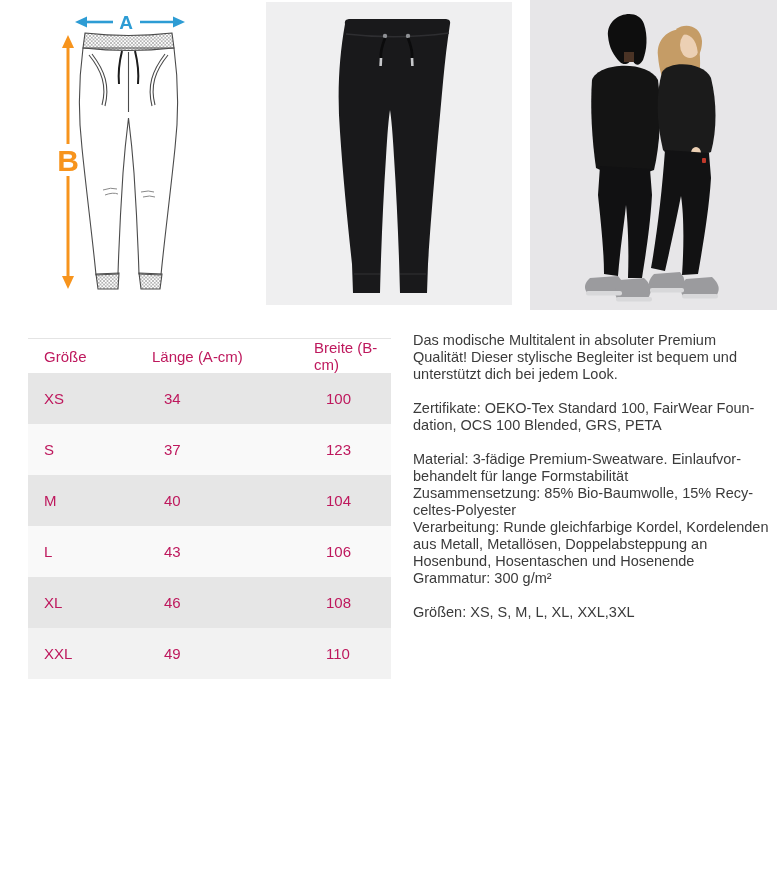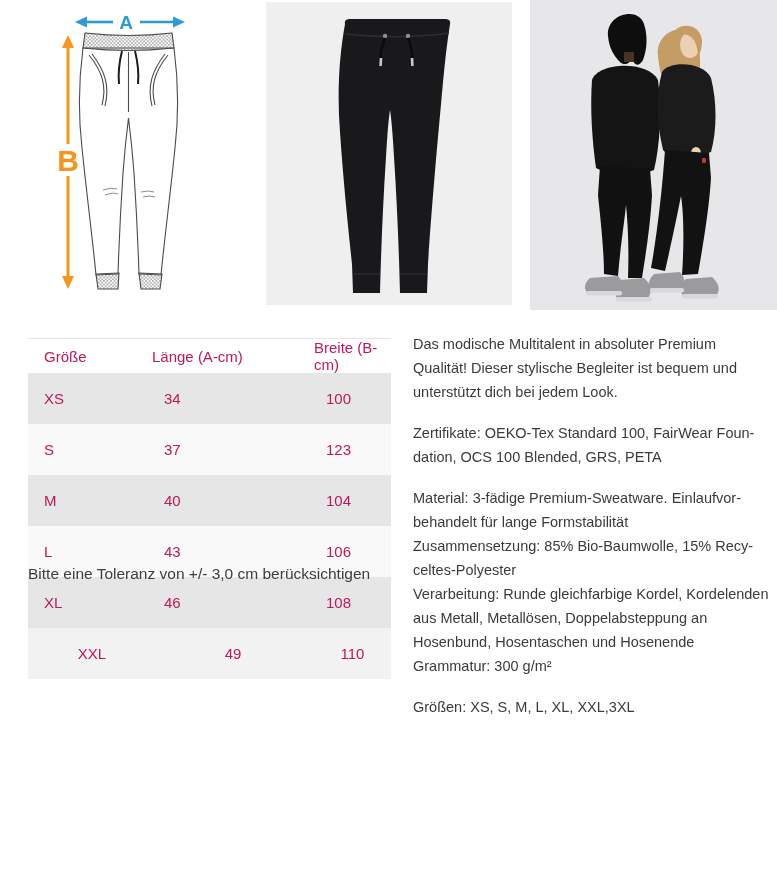--- a/index.html
+++ b/index.html
@@ -14,27 +14,27 @@
 
   
   table.size-table{position:absolute;left:28px;top:338px;width:363px;border-collapse:collapse;
     border-top:1px solid #e4e4e4;font-size:15px;color:#be185d;}
   table.size-table th{font-weight:400;text-align:left;height:29px;padding:0;background:#ffffff;}
   table.size-table td{height:27px;padding:12px;}
   table.size-table th:first-child,table.size-table td:first-child{padding-left:16px;width:96px;}
   table.size-table th:nth-child(2),table.size-table td:nth-child(2){width:138px;}
   tr.shaded td{background:#e6e6e6;}
   tr.plain td{background:#f9f9f9;}
-  tr.last td{background:#f2f2f2;text-align:center;}
+  tr.last td{background:#f2f2f2;}
 
   .tolerance{position:absolute;left:28px;top:565px;font-size:15.5px;color:#3d3d3d;margin:0;}
 
   
   .description{position:absolute;left:413px;top:332px;width:358px;font-size:14.5px;
-    line-height:24px;color:#3b3b3b;}
+    line-height:17px;color:#3b3b3b;}
   .description p{margin:0 0 17px 0;white-space:pre-line;}
 </style>
 </head>
 <body>
 
 <div class="canvas">
 
   <div class="fig-tech">
     <svg viewBox="0 0 162 288" role="img" aria-label="jogger-measurement-diagram">
       <defs>
@@ -180,21 +180,20 @@
         <td>108</td>
       </tr>
       <tr class="last">
         <td>XXL</td>
         <td>49</td>
         <td>110</td>
       </tr>
     </tbody>
   </table>
 
-  <p class="tolerance">Bitte eine Toleranz von +/- 3,0 cm berücksichtigen</p>
 
   <div class="description">
     <p>Das modische Multitalent in absoluter Premium Qualität! Dieser stylische Begleiter ist bequem und unterstützt dich bei jedem Look.</p>
     <p>Zertifikate: OEKO-Tex Standard 100, FairWear Foun­dation, OCS 100 Blended, GRS, PETA</p>
     <p>Material: 3-fädige Premium-Sweatware. Einlaufvor­behandelt für lange Formstabilität
 Zusammensetzung: 85% Bio-Baumwolle, 15% Recy­celtes-Polyester
 Verarbeitung: Runde gleichfarbige Kordel, Kordelen­den aus Metall, Metallösen, Doppelabsteppung an Hosenbund, Hosentaschen und Hosenende
 Grammatur: 300 g/m²</p>
     <p>Größen: XS, S, M, L, XL, XXL,3XL</p>
   </div>

